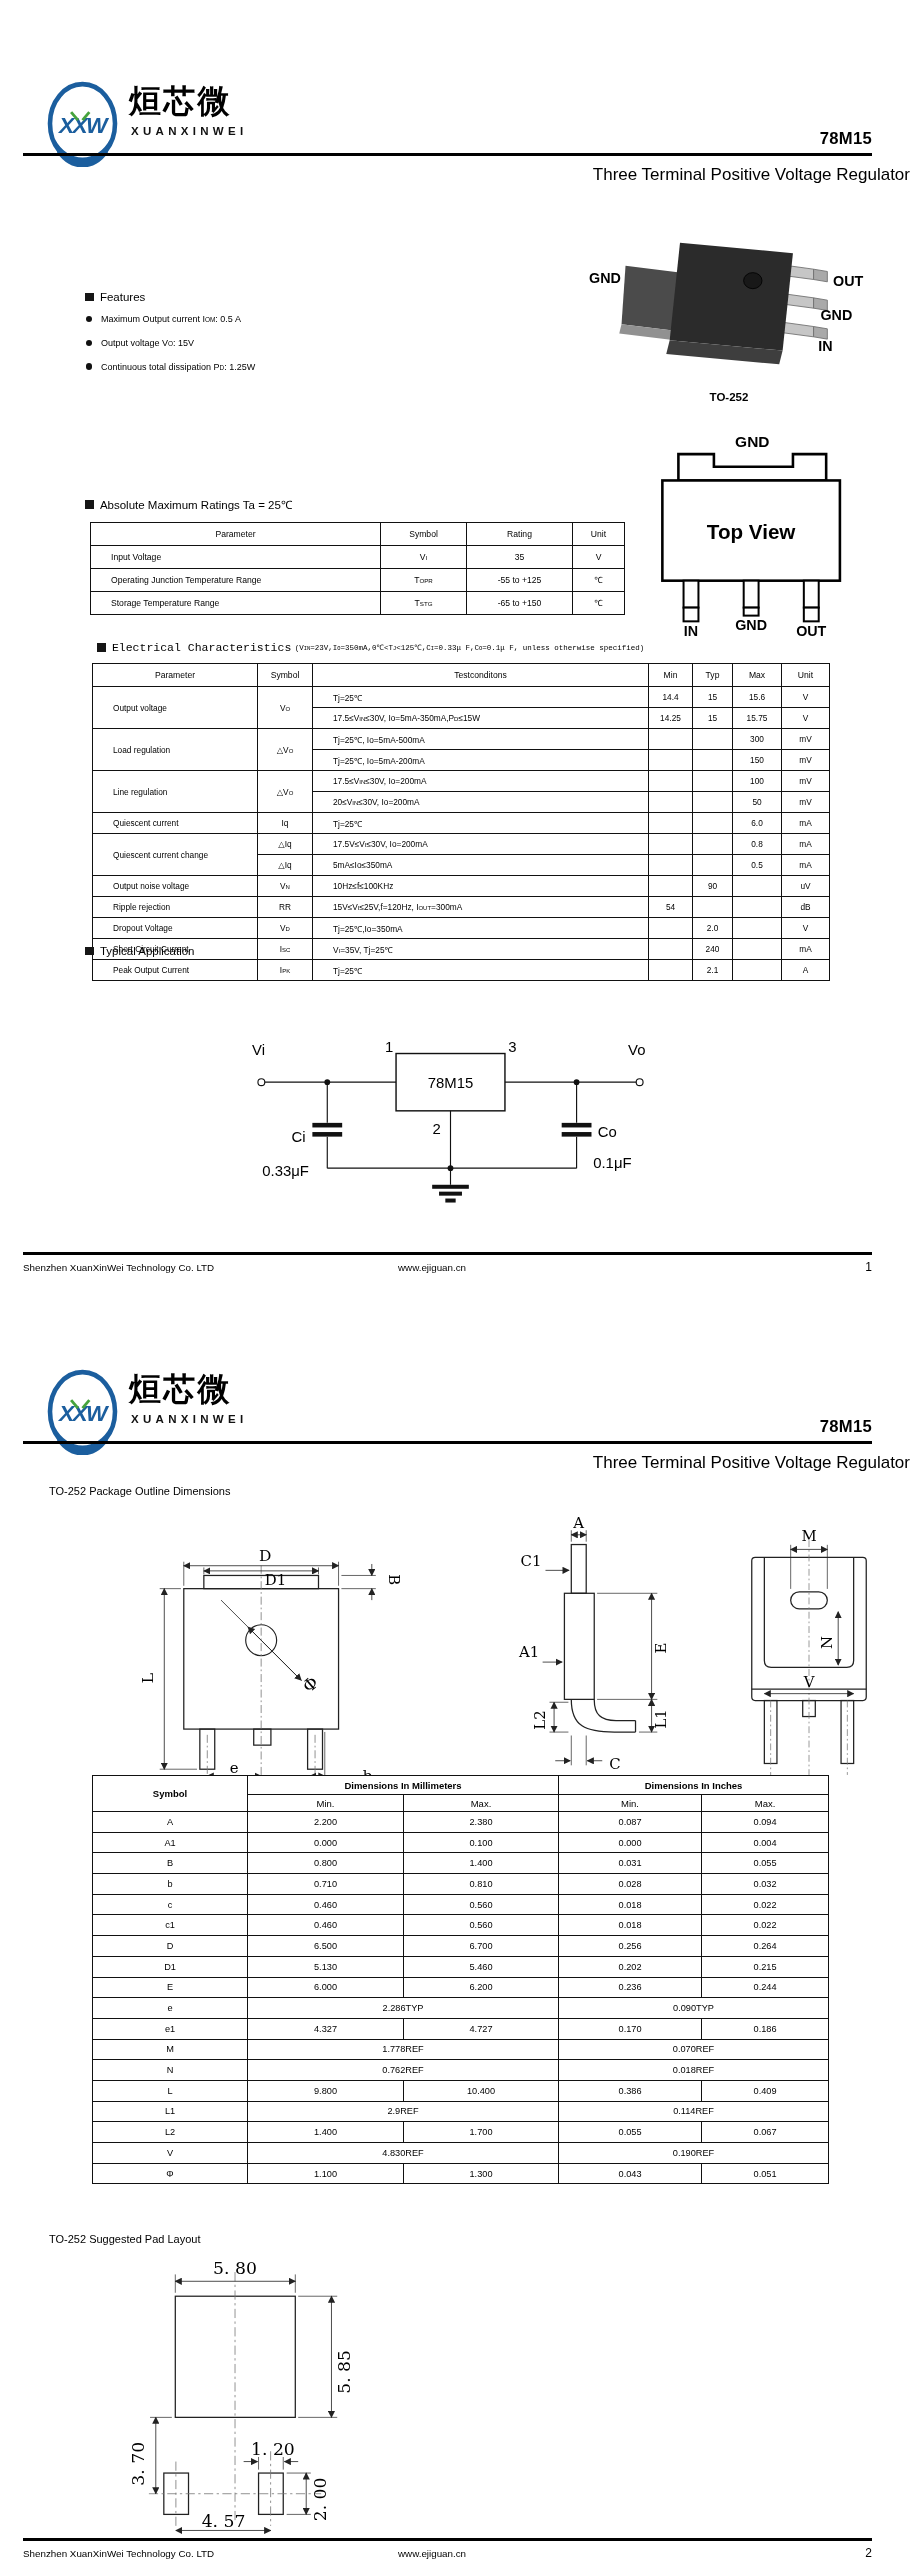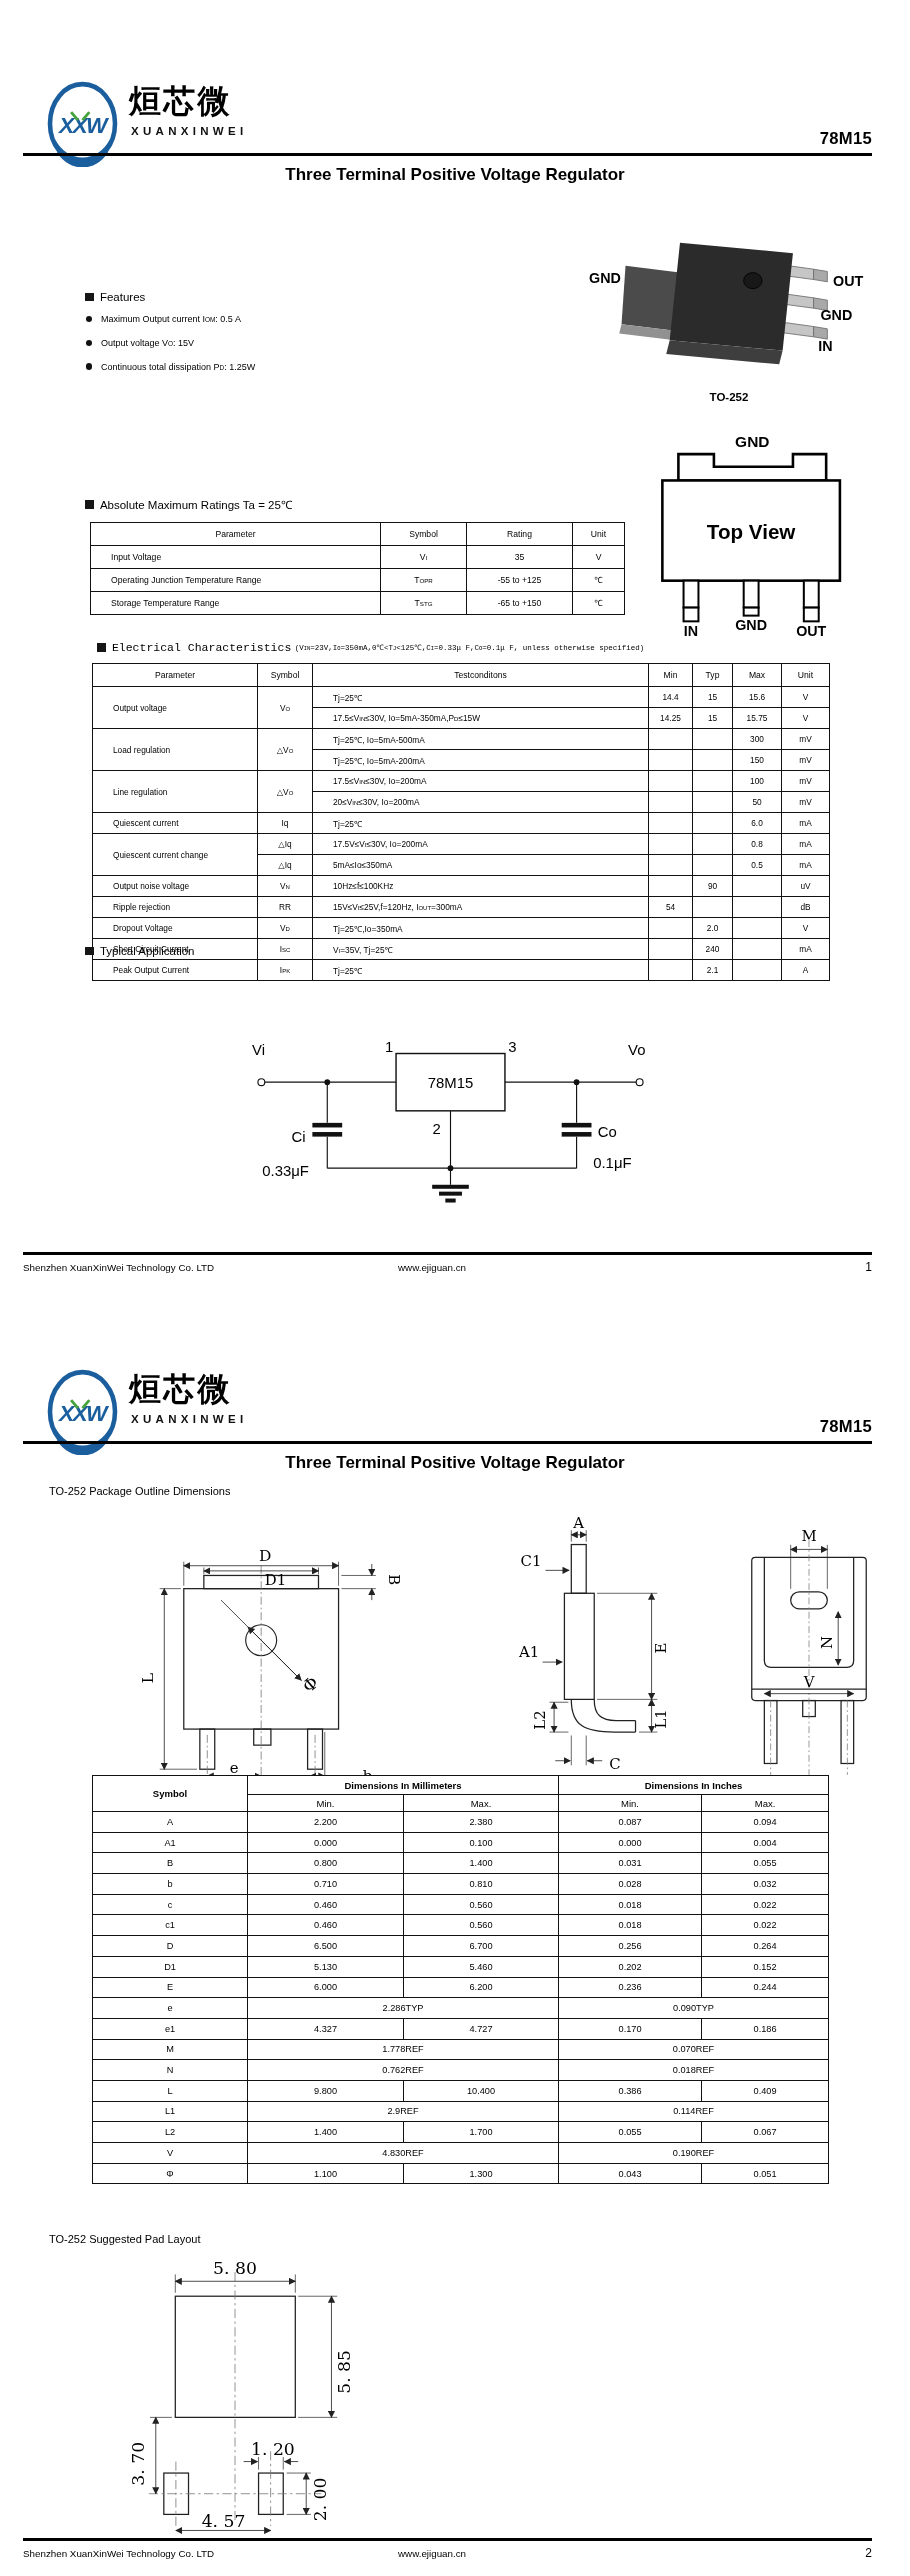--- a/index.html
+++ b/index.html
@@ -5,21 +5,21 @@
   *{box-sizing:border-box;}
   html,body{margin:0;padding:0;background:#e8e8e8;}
   body{font-family:"Liberation Sans",sans-serif;color:#000;}
   .sheet{width:910px;margin:0 auto;background:#fff;}
   .page{position:relative;width:910px;height:1288px;background:#fff;overflow:hidden;}
   .abs{position:absolute;}
   .rule{background:#000;}
   sub{font-size:0.72em;vertical-align:-0.05em;letter-spacing:0;}
   
   .partnum{font-size:16.6px;font-weight:bold;letter-spacing:0.3px;}
-  .doc-title{font-size:17px;font-weight:bold;text-align:center;width:910px;left:0;}
+  .doc-title{font-size:17px;font-weight:normal;text-align:right;width:910px;left:0;}
   .logo-cn{font-size:32px;font-weight:bold;letter-spacing:2.3px;line-height:1;}
   .logo-en{font-size:11.5px;font-weight:600;letter-spacing:4.3px;color:#111;}
   
   .sec-h{font-size:11.5px;display:flex;align-items:center;white-space:nowrap;}
   .sq{display:inline-block;width:8.6px;height:8.6px;background:#161616;margin-right:6.3px;flex:0 0 auto;}
   .sub-note{font-size:7.5px;margin-left:3.4px;}
   .feat-item{display:flex;align-items:center;font-size:9px;margin-bottom:13.8px;}
   .dot{display:inline-block;width:6.3px;height:6.3px;border-radius:50%;background:#111;margin-right:8.6px;flex:0 0 auto;}
   .bold-h{font-size:11px;font-weight:normal;}
   
@@ -570,21 +570,21 @@
             <td>6.500</td>
             <td>6.700</td>
             <td>0.256</td>
             <td>0.264</td>
           </tr>
           <tr>
             <td>D1</td>
             <td>5.130</td>
             <td>5.460</td>
             <td>0.202</td>
-            <td>0.152</td>
+            <td>0.215</td>
           </tr>
           <tr>
             <td>E</td>
             <td>6.000</td>
             <td>6.200</td>
             <td>0.236</td>
             <td>0.244</td>
           </tr>
           <tr>
             <td>e</td>

